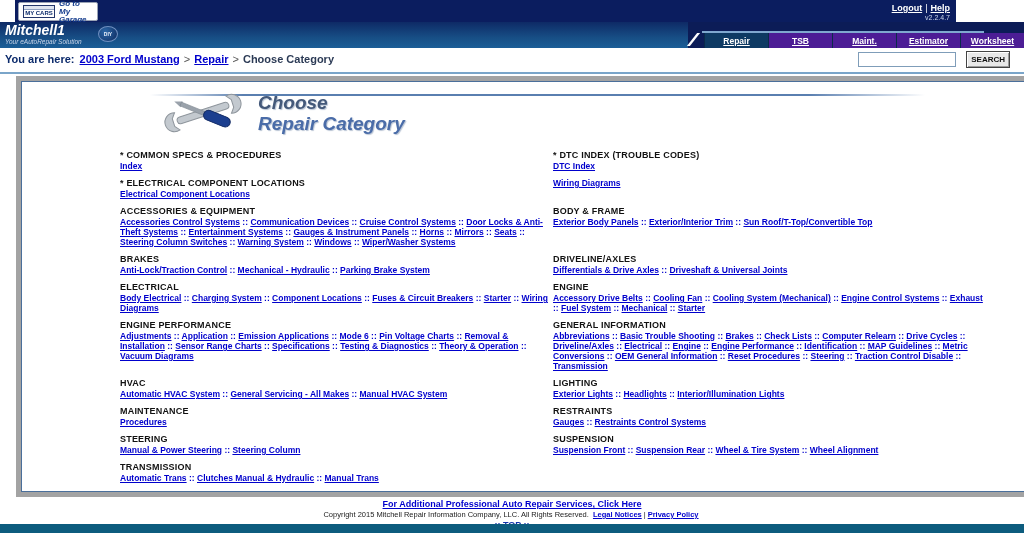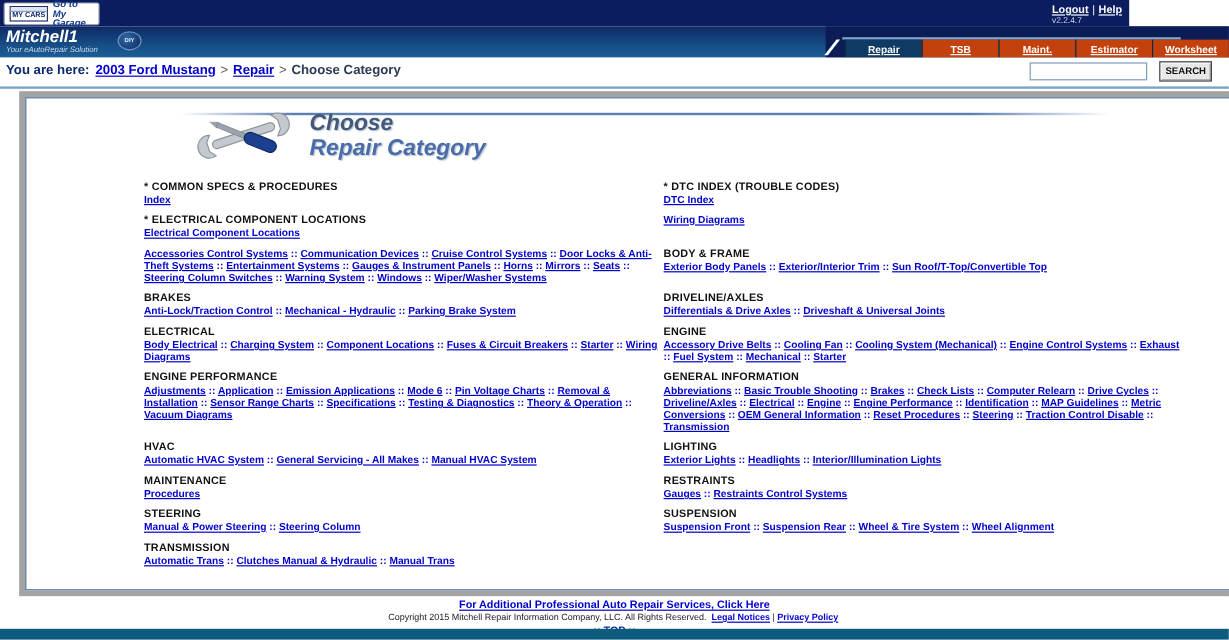--- a/index.html
+++ b/index.html
@@ -1,43 +1,43 @@
 <!DOCTYPE html>
 <html><head>
 <meta charset="utf-8">
 <style>
   html,body{margin:0;padding:0;background:#ffffff;width:1024px;height:533px;overflow:hidden;
     font-family:"Liberation Sans",sans-serif;}
   a{cursor:pointer;}
   
-  .topbar{position:absolute;left:0;top:0;width:941px;height:22px;background:#0b1d5f;}
+  .topbar{position:absolute;left:15px;top:0;width:941px;height:22px;background:#0b1d5f;}
   .garage-btn{position:absolute;left:3px;top:2px;height:17px;background:#fff;border:1px solid #9aa3b5;
     border-radius:2px;display:flex;align-items:center;padding:0 4px;gap:4px;}
   .plate{display:inline-block;border:1px solid #23366b;background:#fff;padding:0;width:30px;text-align:center;}
   .plate-top{display:block;height:3px;background:#dfe5f0;border-bottom:1px solid #8fa0c0;}
   .plate-txt{display:block;font-size:6px;font-weight:bold;color:#0b2a6b;line-height:7px;letter-spacing:0;}
   .garage-label{font-size:8px;font-weight:bold;font-style:italic;color:#123a8c;line-height:8px;width:34px;}
-  .top-links{position:absolute;right:6px;top:3px;text-align:left;color:#fff;font-size:9px;font-weight:bold;}
+  .top-links{position:absolute;right:6px;top:3px;text-align:right;color:#fff;font-size:9px;font-weight:bold;}
   .top-links a{color:#fff;text-decoration:underline;}
   .top-links .sep{margin:0 3px;font-weight:normal;}
   .version{font-size:7px;font-weight:normal;color:#cdd6ea;margin-top:1px;}
   
   .logobar{position:absolute;left:0;top:22px;width:1024px;height:26px;
     background:linear-gradient(to bottom,#0e2a66 0%,#174e85 60%,#1b5e97 100%);}
   .logo{position:absolute;left:5px;top:1px;}
   .logo-text{font-size:14px;font-weight:bold;font-style:italic;color:#ffffff;line-height:15px;letter-spacing:0;}
   .logo-tag{font-size:6.5px;font-style:italic;color:#c9d6ea;line-height:7px;}
   .logo-badge{position:absolute;left:98px;top:4px;width:18px;height:14px;border-radius:50%;
     background:radial-gradient(circle at 35% 35%,#2c67a8,#0d2a5e);border:1px solid #6f8fc0;
     color:#e8eef8;font-size:5px;font-weight:bold;display:flex;align-items:center;justify-content:center;}
   .nav-right{position:absolute;right:0;top:0;width:336px;height:26px;background:#0c1c57;}
   .nav-accent{position:absolute;left:14px;right:40px;top:9px;height:2px;background:#7fa8cf;}
   .diag{position:absolute;left:4px;bottom:2px;width:3px;height:13px;background:#ffffff;transform:skewX(-38deg);}
   .tabs{position:absolute;left:16px;right:0;bottom:0;height:15px;display:flex;}
-  .tab{flex:1;background:#c2410c;border-left:1px solid #0a2a4a;display:flex;align-items:center;justify-content:center;}
+  .tab{flex:1;background:#4c1d95;border-left:1px solid #0a2a4a;display:flex;align-items:center;justify-content:center;}
   .tab.active{background:#0e3a63;}
   .tab a{color:#ffffff;font-size:8.5px;font-weight:bold;text-decoration:underline;white-space:nowrap;}
   
   .crumb-row{position:absolute;left:0;top:48px;width:1024px;height:24px;background:#fff;
     border-bottom:2px solid #7aa5c9;}
   .crumb-inner{position:absolute;left:5px;top:5px;font-size:11px;font-weight:bold;color:#0b2a6b;white-space:nowrap;}
   .crumb-inner a{color:#0000cc;text-decoration:underline;margin:0 2px;}
   .crumb-sep{color:#555;font-weight:normal;margin:0 2px;}
   .crumb-current{color:#2b3a55;margin-left:2px;}
   .search{position:absolute;right:14px;top:3px;display:flex;align-items:center;gap:10px;}
@@ -165,20 +165,21 @@
           <div class="cat-cell">
             <div class="cat-heading">* ELECTRICAL COMPONENT LOCATIONS</div>
             <div class="cat-links"><a>Electrical Component Locations</a></div>
           </div>
           <div class="cat-cell">
             <div class="cat-links"><a>Wiring Diagrams</a></div>
           </div>
         </div>
         <div class="cat-row">
           <div class="cat-cell">
+            <div class="cat-heading">ACCESSORIES &amp; EQUIPMENT</div>
             <div class="cat-links"><a>Accessories Control Systems</a><span class="lsep"> :: </span><a>Communication Devices</a><span class="lsep"> :: </span><a>Cruise Control Systems</a><span class="lsep"> :: </span><a>Door Locks &amp; Anti-Theft Systems</a><span class="lsep"> :: </span><a>Entertainment Systems</a><span class="lsep"> :: </span><a>Gauges &amp; Instrument Panels</a><span class="lsep"> :: </span><a>Horns</a><span class="lsep"> :: </span><a>Mirrors</a><span class="lsep"> :: </span><a>Seats</a><span class="lsep"> :: </span><a>Steering Column Switches</a><span class="lsep"> :: </span><a>Warning System</a><span class="lsep"> :: </span><a>Windows</a><span class="lsep"> :: </span><a>Wiper/Washer Systems</a></div>
           </div>
           <div class="cat-cell">
             <div class="cat-heading">BODY &amp; FRAME</div>
             <div class="cat-links"><a>Exterior Body Panels</a><span class="lsep"> :: </span><a>Exterior/Interior Trim</a><span class="lsep"> :: </span><a>Sun Roof/T-Top/Convertible Top</a></div>
           </div>
         </div>
         <div class="cat-row">
           <div class="cat-cell">
             <div class="cat-heading">BRAKES</div>

